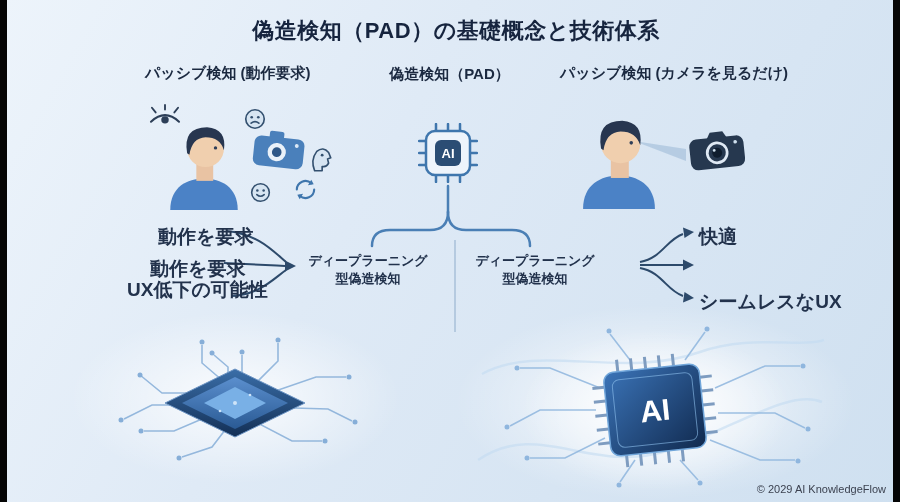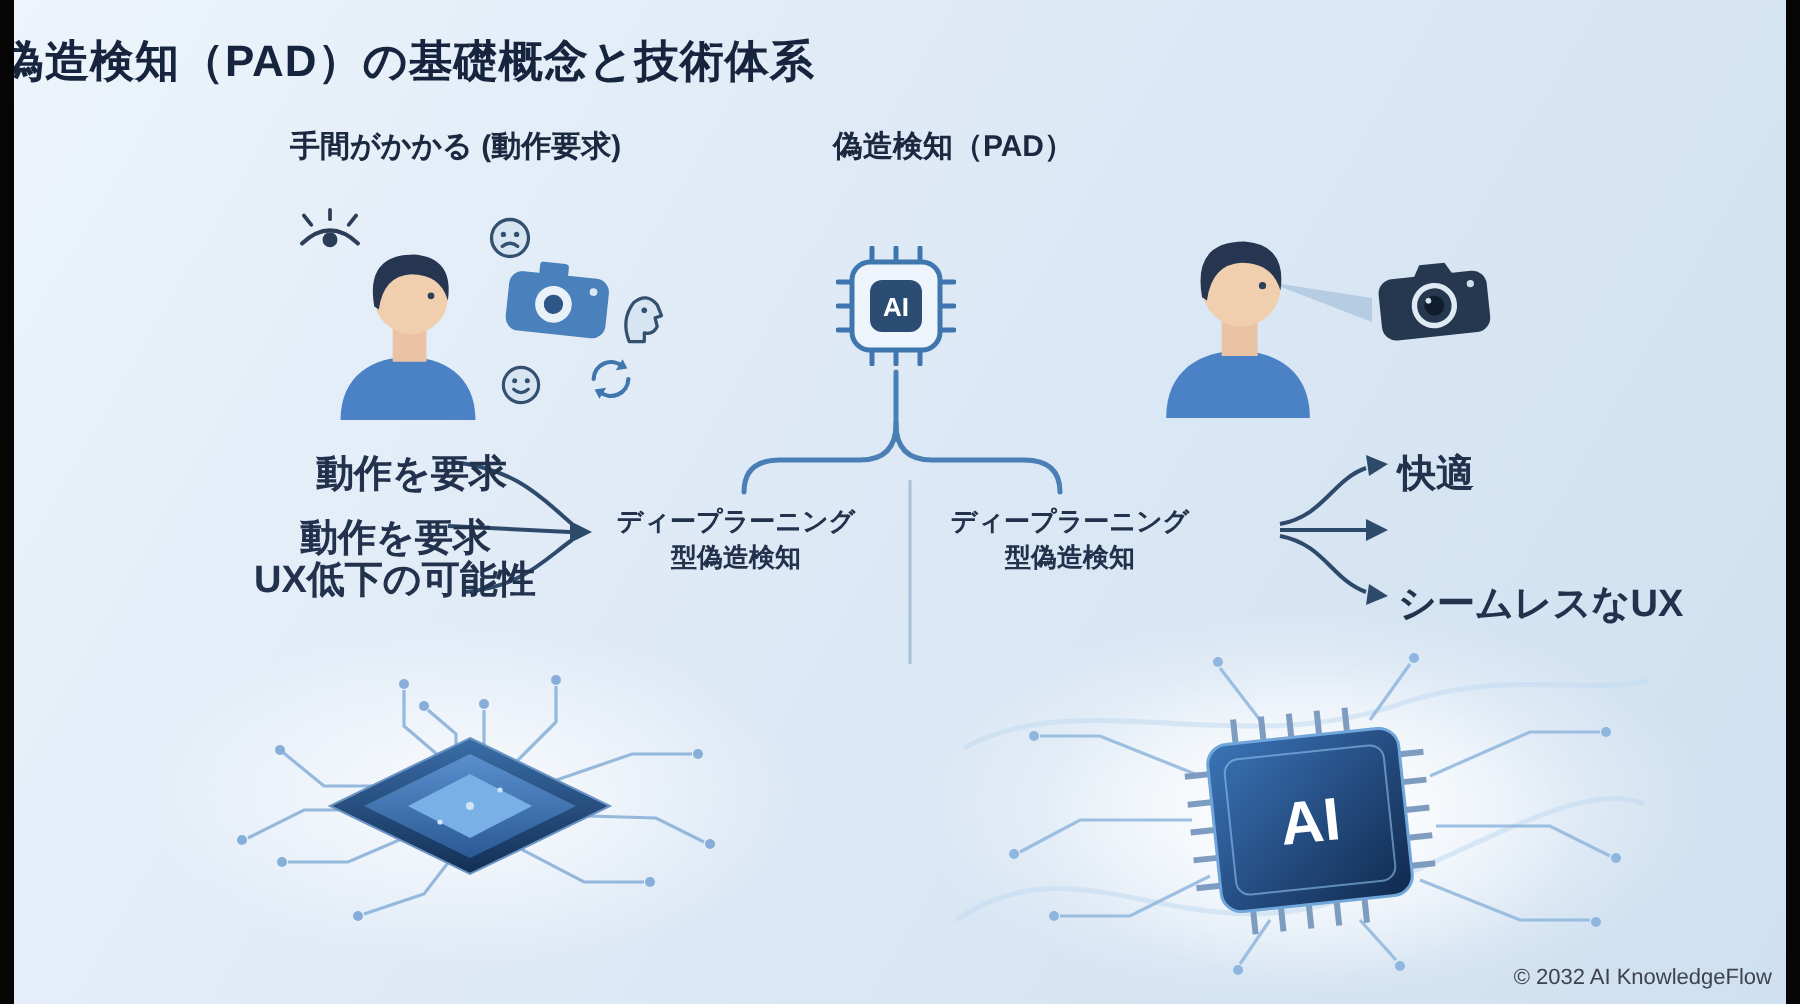--- a/index.html
+++ b/index.html
@@ -3,25 +3,25 @@
 <meta charset="utf-8">
 <style>
   html,body{margin:0;padding:0;background:#000;}
   .frame{
     position:relative;width:900px;height:502px;overflow:hidden;
     background:linear-gradient(120deg,#edf4fb 0%,#dfeaf6 40%,#cfe0f0 100%);
     font-family:"Liberation Sans","DejaVu Sans",sans-serif;color:#1c2b45;
   }
   .edge{position:absolute;top:0;bottom:0;width:7px;background:#050505;z-index:30;}
   .edge.left{left:0}.edge.right{right:0}
-  .title{position:absolute;top:16px;left:0;right:0;
+  .title{position:absolute;top:16px;left:12px;right:0;text-align:center;
     font-size:22px;font-weight:bold;color:#16243e;letter-spacing:.5px;z-index:5;}
   .col-heading{position:absolute;font-size:15px;font-weight:bold;color:#1b2940;z-index:5;white-space:nowrap;}
   .heading-active{left:145px;top:64px;}
-  .heading-center{left:362px;top:64px;width:175px;text-align:right;line-height:1.32;}
+  .heading-center{left:362px;top:64px;width:175px;text-align:center;line-height:1.32;}
   .heading-passive{left:560px;top:64px;}
   .item-label{position:absolute;font-size:19px;font-weight:600;color:#22324c;z-index:5;white-space:nowrap;}
   .dl-label{position:absolute;width:142px;text-align:center;font-size:13px;font-weight:600;
     color:#22324c;line-height:1.38;z-index:5;}
   .overlay{position:absolute;left:0;top:0;z-index:3;pointer-events:none;}
   .icon-abs{position:absolute;z-index:4;}
   .glow{position:absolute;border-radius:50%;z-index:1;
     background:radial-gradient(closest-side,rgba(255,255,255,.85),rgba(255,255,255,0));}
   .circuit{position:absolute;z-index:2;}
   .copyright{position:absolute;right:14px;bottom:7px;font-size:11px;color:#3c4250;z-index:6;}
@@ -38,24 +38,25 @@
     <circle cx="75" cy="39" r="2.2" fill="#2e3e58"></circle>
   </symbol>
 </svg>
 
 <div class="frame">
   <div class="edge left"></div>
   <div class="edge right"></div>
 
   <div class="title">偽造検知（PAD）の基礎概念と技術体系</div>
 
-  <div class="col-heading heading-active">手間がかかる (動作要求)</div>
+  <div class="col-heading heading-active">パッシブ検知 (動作要求)</div>
   <div class="col-heading heading-center">
     <div>偽造検知（PAD）</div>
   </div>
+  <div class="col-heading heading-passive">パッシブ検知 (カメラを見るだけ)</div>
 
   <div class="glow" style="left:70px;top:312px;width:330px;height:172px"></div>
   <div class="glow" style="left:455px;top:305px;width:400px;height:195px"></div>
 
   <svg class="overlay" width="900" height="502" viewBox="0 0 900 502">
     <g fill="none" stroke="#4a7fb5" stroke-width="2.5" stroke-linecap="round">
       <path d="M448,186 L448,212"></path>
       <path d="M448,212 Q448,230 430,230 L390,230 Q372,230 372,246"></path>
       <path d="M448,212 Q448,230 466,230 L512,230 Q530,230 530,246"></path>
     </g>
@@ -274,14 +275,14 @@
           <line x1="233" y1="92" x2="245" y2="92"></line>
           <line x1="233" y1="106" x2="245" y2="106"></line>
           <line x1="233" y1="120" x2="245" y2="120"></line>
       </g>
       <rect x="137" y="50" width="96" height="84" rx="10" fill="url(#gr1)" stroke="#71a6da" stroke-width="1.5"></rect>
       <rect x="145" y="58" width="80" height="68" rx="7" fill="none" stroke="#8fc2ee" stroke-width="1" opacity="0.6"></rect>
       <text x="185" y="103" text-anchor="middle" font-size="30" font-weight="bold" fill="#ffffff" font-family="Liberation Sans, sans-serif">AI</text>
     </g>
   </svg>
 
-  <div class="copyright">© 2032 AI KnowledgeFlow</div>
+  <div class="copyright">© 2029 AI KnowledgeFlow</div>
 </div>
 
 </body></html>

